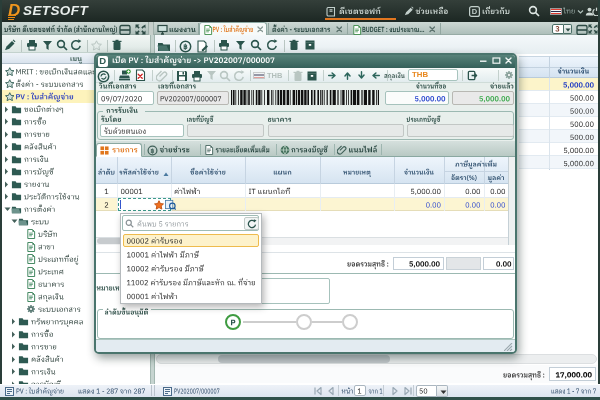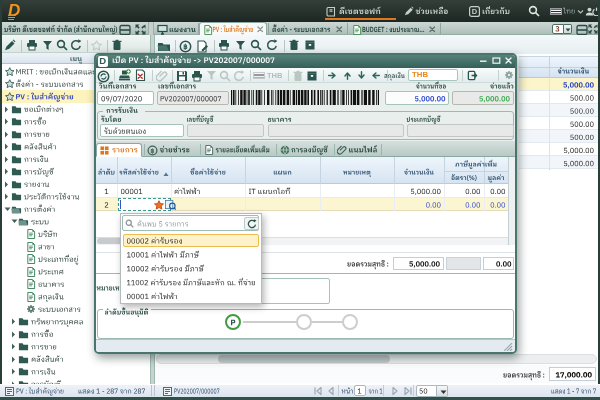--- a/index.html
+++ b/index.html
@@ -1,16 +1,17 @@
 <!DOCTYPE html>
 <html><head><meta charset="utf-8"><style>html,body{margin:0;padding:0;background:#fff;}*{box-sizing:border-box;}</style></head><body>
 <div id="frame" style="position:relative;width:600px;height:400px;overflow:hidden;background:#fff;font-family:'Liberation Sans',sans-serif;">
     <div style="position:absolute;left:0px;top:0px;width:600px;height:21.5px;background:linear-gradient(#343f3a,#1c2723);"></div>
     <div style="position:absolute;left:8px;top:0px;width:120px;height:21px;font-family:'Liberation Sans',sans-serif;">
       <span style="position:absolute;left:0;top:1px;font-size:17px;font-weight:bold;font-style:italic;color:#f0961e;">D</span>
+      <span style="position:absolute;left:15px;top:3px;font-size:13.5px;font-weight:bold;font-style:italic;letter-spacing:0.4px;color:#e9eeec;">SETSOFT</span>
     </div>
     <svg style="position:absolute;left:8px;top:15px;" width="10" height="5" viewBox="0 0 10 5">
       <g fill="#e88a14">
         <rect x="0" y="0" width="8" height="1"></rect>
         <rect x="0" y="2" width="7" height="1"></rect>
         <rect x="0" y="4" width="6" height="1"></rect>
       </g>
     </svg>
     <svg style="position:absolute;left:326px;top:5.5px;" width="11" height="11" viewBox="0 0 11 11">
       <g transform="scale(1.0)" fill="none" stroke="#c2cfcb" stroke-width="1.1">

